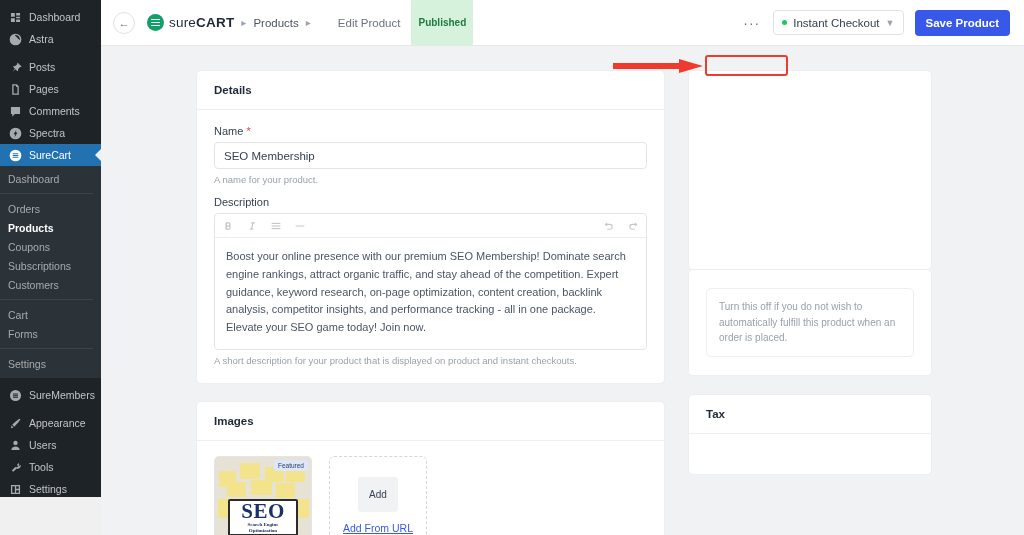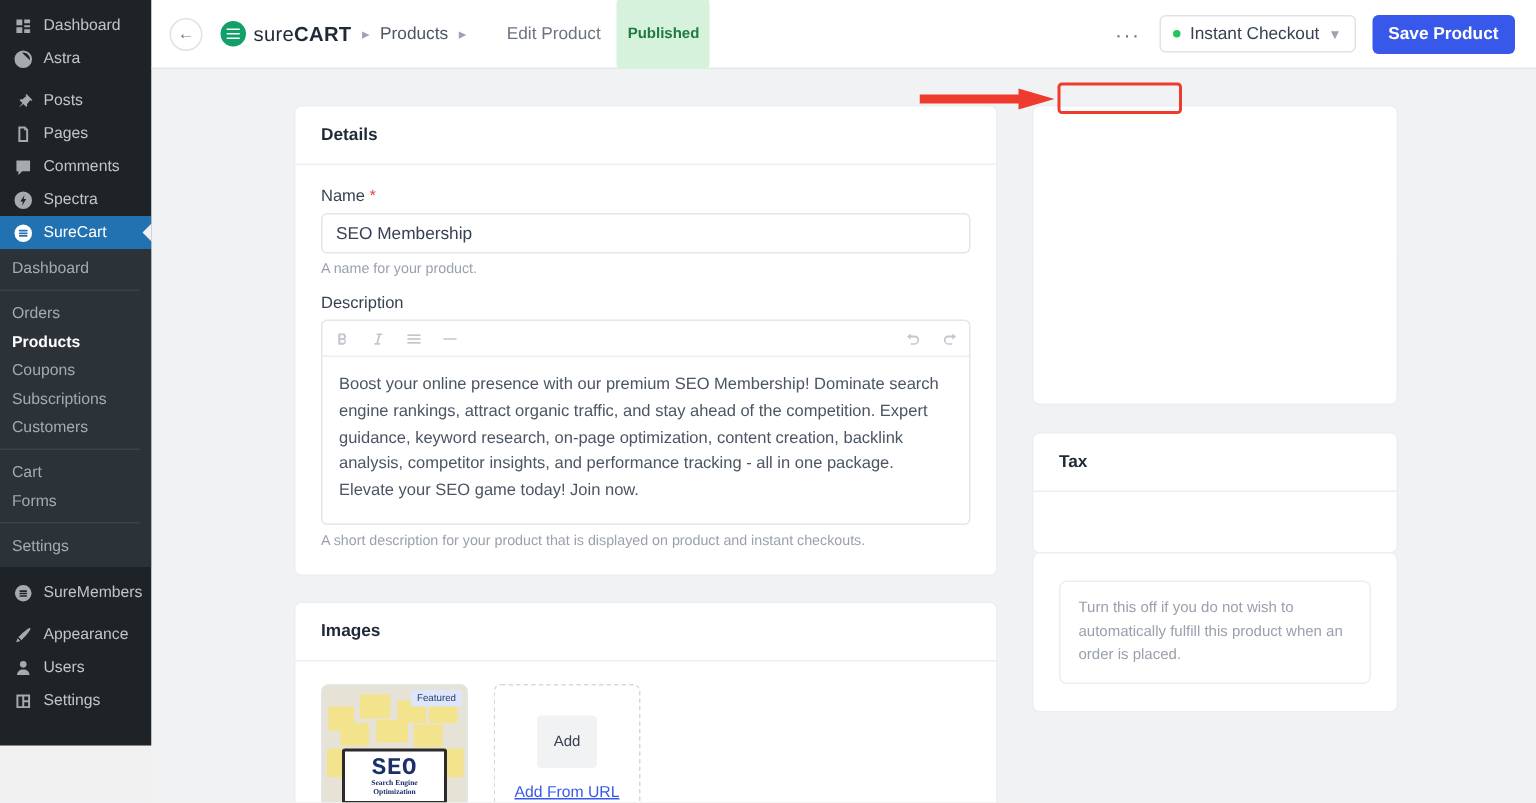--- a/index.html
+++ b/index.html
@@ -209,21 +209,21 @@
     pointer-events: none;
   }
 
   
   .sticky { position: absolute; background: #f2e38c; border-radius: 1px; }
   .laptop-screen {
     position: absolute; left: 14%; top: 44%; width: 72%; height: 38%;
     background: #fff; border: 2px solid #2b2b2b; border-radius: 2px;
     display:flex; flex-direction:column; align-items:center; justify-content:center;
   }
-  .seo-word { font-family: Liberation Mono, monospace; font-weight: bold; color: #1b2f6b; font-size: 16px; letter-spacing:.5px; line-height:1; }
+  .seo-word { font-family: Liberation Serif, serif; font-weight: bold; color: #1b2f6b; font-size: 21px; letter-spacing:.5px; line-height:1; }
   .seo-sub { font-family: "Liberation Serif", serif; font-weight: bold; color: #1b2f6b; font-size: 5px; line-height: 1.15; text-align:center; }
   .wall { position:absolute; inset:0; background:#e7e2d6; }
 </style>
 </head>
 <body>
 
 <div id="root">
 
   <nav class="wp-sidebar">
 
@@ -342,20 +342,28 @@
     <div class="wp-item">
       <span class="wp-ico">
           <svg viewBox="0 0 20 20">
             <circle cx="10" cy="6" r="3.4"></circle>
             <path d="M3.6 17c0-3.5 2.9-5.6 6.4-5.6s6.4 2.1 6.4 5.6H3.6z"></path>
           </svg>
         </span>
       <span>Users</span>
     </div>
 
+    <div class="wp-item">
+      <span class="wp-ico">
+          <svg viewBox="0 0 20 20">
+            <path d="M15.4 3.2a4.6 4.6 0 01-5.8 6L4.4 14.5l2.1 2.1 5.3-5.2a4.6 4.6 0 006-5.8l-2.5 2.5-2.1-.5-.5-2.1 2.7-2.3z"></path>
+          </svg>
+        </span>
+      <span>Tools</span>
+    </div>
 
     <div class="wp-item">
       <span class="wp-ico">
           <svg viewBox="0 0 20 20">
             <path d="M3 3h14v14H3V3zm2 2v10h4V5H5zm6 0v4h4V5h-4zm0 6v4h4v-4h-4z"></path>
           </svg>
         </span>
       <span>Settings</span>
     </div>
 
@@ -388,29 +396,29 @@
       <button class="btn-save">Save Product</button>
     </div>
   </header>
 
   <main class="canvas">
 
     <div class="right-col">
 
       <div class="card" style="height:200px;"></div>
 
-      <div class="card" style="margin-top:18px;">
-        <div class="card-head">Tax</div>
-        <div class="card-body" style="height:40px;"></div>
-      </div>
-
       <div class="card" style="margin-top:0;border-top:none;padding:18px 17px;">
         <div class="card" style="padding:10px 12px;">
           <div class="bg-card-text">Turn this off if you do not wish to automatically fulfill this product when an order is placed.</div>
         </div>
+      </div>
+
+      <div class="card" style="margin-top:18px;">
+        <div class="card-head">Tax</div>
+        <div class="card-body" style="height:40px;"></div>
       </div>
 
     </div>
 
     <div class="main-col">
 
       <section class="card">
         <div class="card-head">Details</div>
         <div class="card-body">
 

